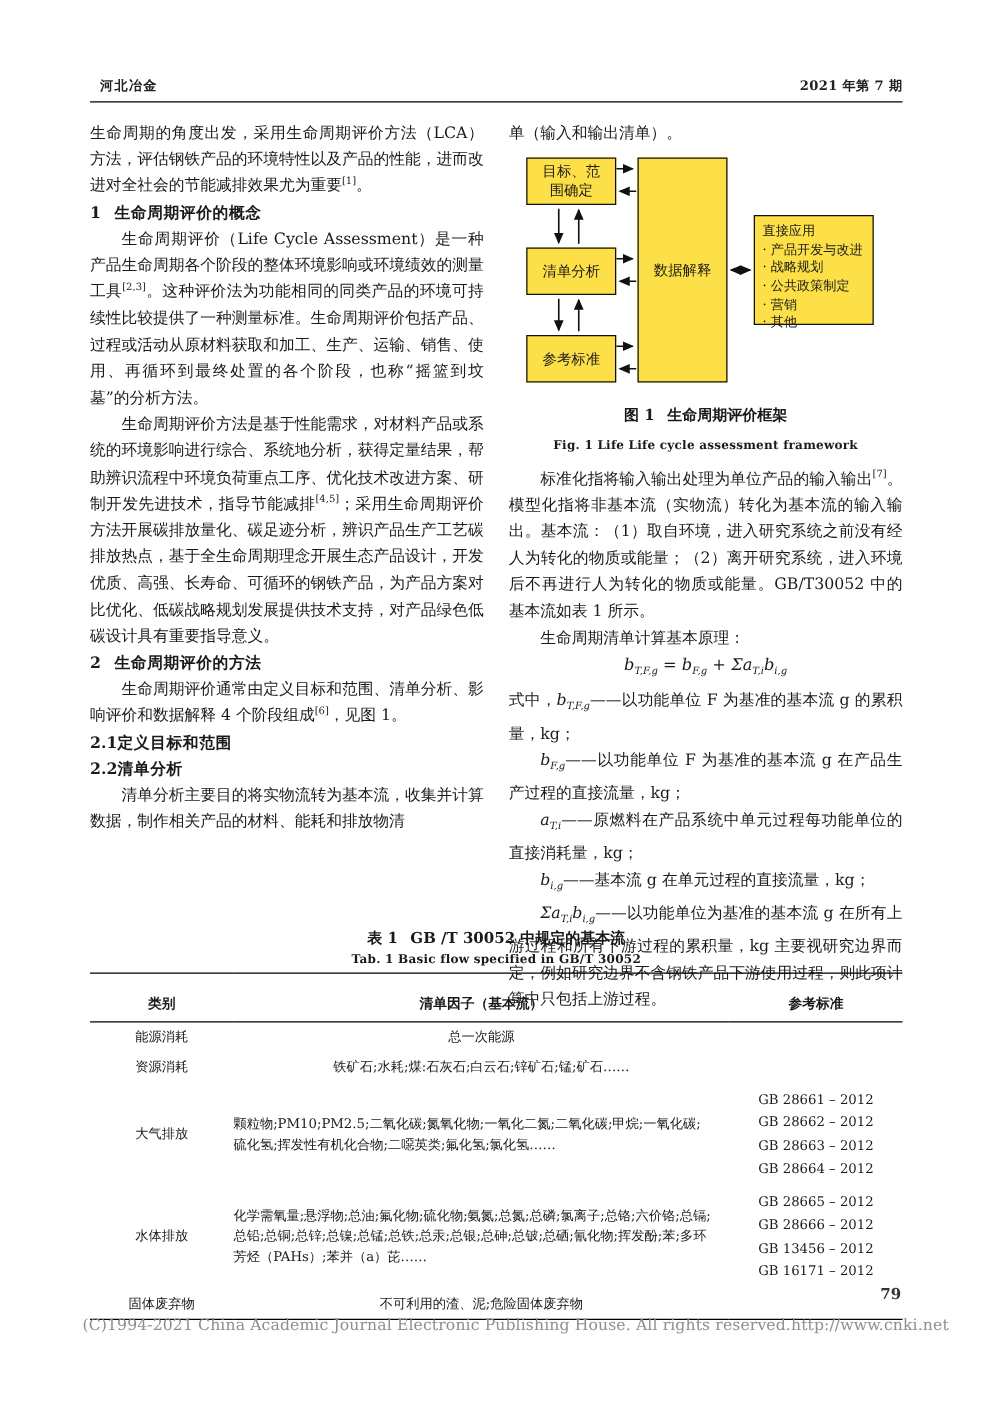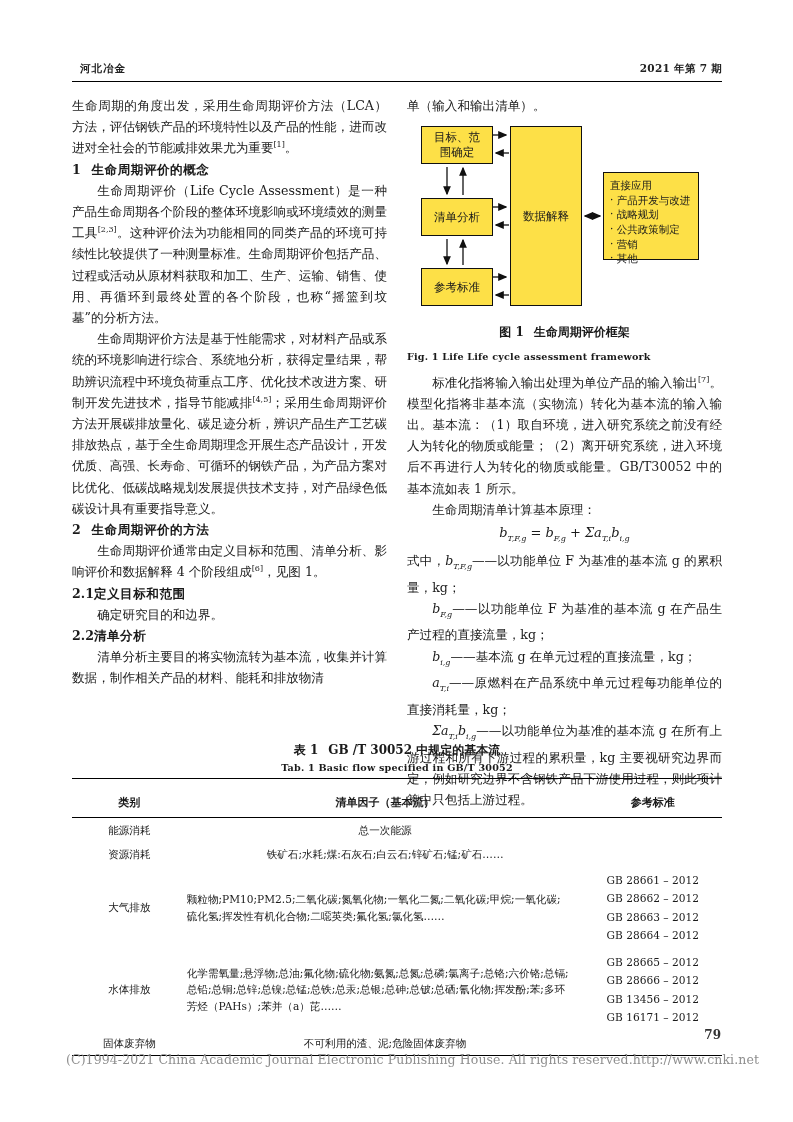--- a/index.html
+++ b/index.html
@@ -131,20 +131,21 @@
     pointer-events: none;
   }
   .fig-cap-cn {
     text-align: center;
     font-weight: bold;
     font-size: 12px;
     margin-top: 2px;
   }
   .fig-cap-cn .lbl { margin-right: 10px; }
   .fig-cap-en {
+    text-align: center;
     font-size: 9.6px;
     font-weight: bold;
     margin-top: 3px;
     margin-bottom: 4px;
     letter-spacing: 0.2px;
   }
 
   
   .formula {
     text-align: center;
@@ -249,21 +250,20 @@
 
     <p class="ind"><span>生命周期评价（Life Cycle Assessment）是一种产品生命周期各个阶段的整体环境影响或环境绩效的测量工具</span><span class="sup">[2,3]</span><span>。这种评价法为功能相同的同类产品的环境可持续性比较提供了一种测量标准。生命周期评价包括产品、过程或活动从原材料获取和加工、生产、运输、销售、使用、再循环到最终处置的各个阶段，也称“摇篮到坟墓”的分析方法。</span></p>
 
     <p class="ind"><span>生命周期评价方法是基于性能需求，对材料产品或系统的环境影响进行综合、系统地分析，获得定量结果，帮助辨识流程中环境负荷重点工序、优化技术改进方案、研制开发先进技术，指导节能减排</span><span class="sup">[4,5]</span><span>；采用生命周期评价方法开展碳排放量化、碳足迹分析，辨识产品生产工艺碳排放热点，基于全生命周期理念开展生态产品设计，开发优质、高强、长寿命、可循环的钢铁产品，为产品方案对比优化、低碳战略规划发展提供技术支持，对产品绿色低碳设计具有重要指导意义。</span></p>
 
     <p class="heading"><span class="num">2</span><span class="ttl">生命周期评价的方法</span></p>
 
     <p class="ind"><span>生命周期评价通常由定义目标和范围、清单分析、影响评价和数据解释 4 个阶段组成</span><span class="sup">[6]</span><span>，见图 1。</span></p>
 
     <p class="heading"><span class="num">2.1</span><span class="ttl">定义目标和范围</span></p>
-    <p class="ind">确定研究目的和边界。</p>
 
     <p class="heading"><span class="num">2.2</span><span class="ttl">清单分析</span></p>
     <p class="ind">清单分析主要目的将实物流转为基本流，收集并计算数据，制作相关产品的材料、能耗和排放物清</p>
   </div>
 
   <div class="col col-right">
 
     <p>单（输入和输出清单）。</p>
 
     <div class="figure">
@@ -324,23 +324,23 @@
     <p class="ind">生命周期清单计算基本原理：</p>
 
     <div class="formula">
       <span class="var">b<sub>T,F,g</sub></span> = <span class="var">b<sub>F,g</sub></span> + Σ<span class="var">a<sub>T,i</sub>b<sub>i,g</sub></span>
     </div>
 
     <p><span>式中，</span><span class="var">b<sub>T,F,g</sub></span><span>——以功能单位 F 为基准的基本流 g 的累积量，kg；</span></p>
 
     <p class="ind"><span class="var">b<sub>F,g</sub></span><span>——以功能单位 F 为基准的基本流 g 在产品生产过程的直接流量，kg；</span></p>
 
+    <p class="ind"><span class="var">a<sub>T,i</sub></span><span>——原燃料在产品系统中单元过程每功能单位的直接消耗量，kg；</span></p>
+
     <p class="ind"><span class="var">b<sub>i,g</sub></span><span>——基本流 g 在单元过程的直接流量，kg；</span></p>
-
-    <p class="ind"><span class="var">a<sub>T,i</sub></span><span>——原燃料在产品系统中单元过程每功能单位的直接消耗量，kg；</span></p>
 
     <p class="ind"><span class="var">Σa<sub>T,i</sub>b<sub>i,g</sub></span><span>——以功能单位为基准的基本流 g 在所有上游过程和所有下游过程的累积量，kg 主要视研究边界而定，例如研究边界不含钢铁产品下游使用过程，则此项计算中只包括上游过程。</span></p>
   </div>
 
   <div class="tablewrap">
     <div class="tbl-title-cn"><span class="lbl">表 1</span><span>GB /T 30052 中规定的基本流</span></div>
     <div class="tbl-title-en">Tab. 1    Basic flow specified in GB/T 30052</div>
 
     <table class="bf">
       <thead>

